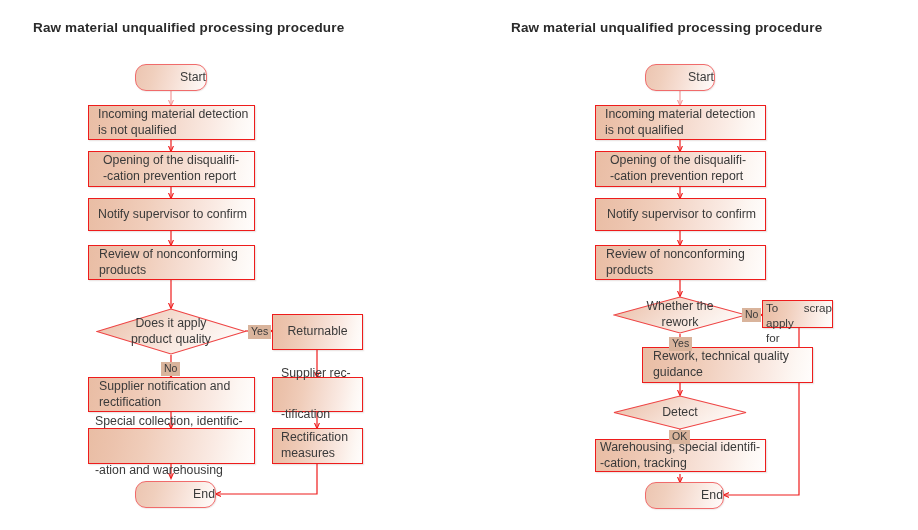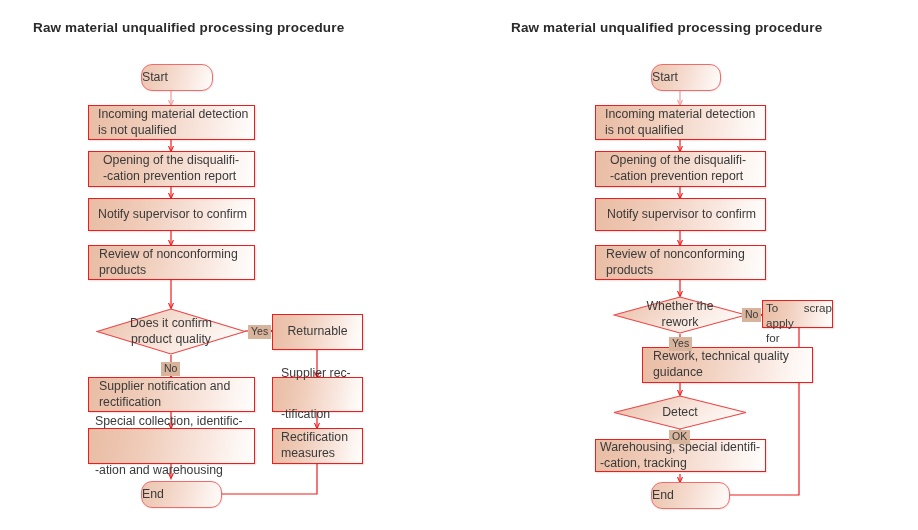--- a/index.html
+++ b/index.html
@@ -63,23 +63,22 @@
   .proc.ctr { justify-content: center; padding-left: 0; }
   .term {
     border: 1.3px solid #f06b6b;
     border-radius: 11px;
     background: linear-gradient(105deg,
         #ecc5b1 0%,
         #f0cfbd 25%,
         #f6ded3 52%,
         #fbefe9 78%,
         #fffcfb 100%);
-    justify-content: flex-start;
+    justify-content: flex-end;
     box-shadow: 0.5px 0.5px 1.2px rgba(120,90,80,0.2);
-    margin-left: 6px;
   }
   .diamond-wrap {
     position: absolute;
     display: flex;
     align-items: center;
     justify-content: center;
   }
   .diamond-wrap svg {
     position: absolute;
     left: 0; top: 0;
@@ -200,21 +199,21 @@
         <linearGradient id="dgl1" x1="0" y1="0" x2="1" y2="0.35">
           <stop offset="0%" stop-color="#e9bda4"></stop>
           <stop offset="35%" stop-color="#f1d2c2"></stop>
           <stop offset="70%" stop-color="#f9e9e1"></stop>
           <stop offset="100%" stop-color="#fdf8f5"></stop>
         </linearGradient>
       </defs>
       <polygon points="75,1 149,23.5 75,46 1,23.5" fill="url(#dgl1)" stroke="#ee4444" stroke-width="1.1"></polygon>
     </svg>
     <div class="diamond-label">
-      <span class="txt">Does it confirm</span>
+      <span class="txt">Does it apply</span>
       <span class="txt">product quality</span>
     </div>
   </div>
 
   <div class="edge-label" style="left:248px; top:325px;">Yes</div>
   <div class="edge-label" style="left:161px; top:362px;">No</div>
 
   <div class="node proc ctr" style="left:272px; top:314px; width:91px; height:36px;">
     <span class="txt">Returnable</span>
   </div>

